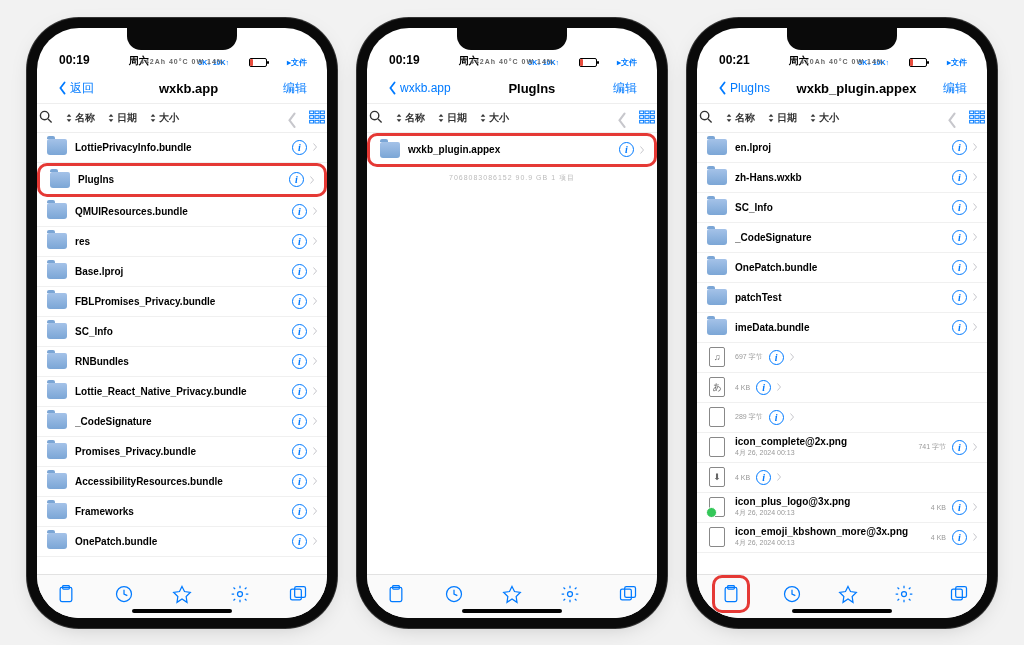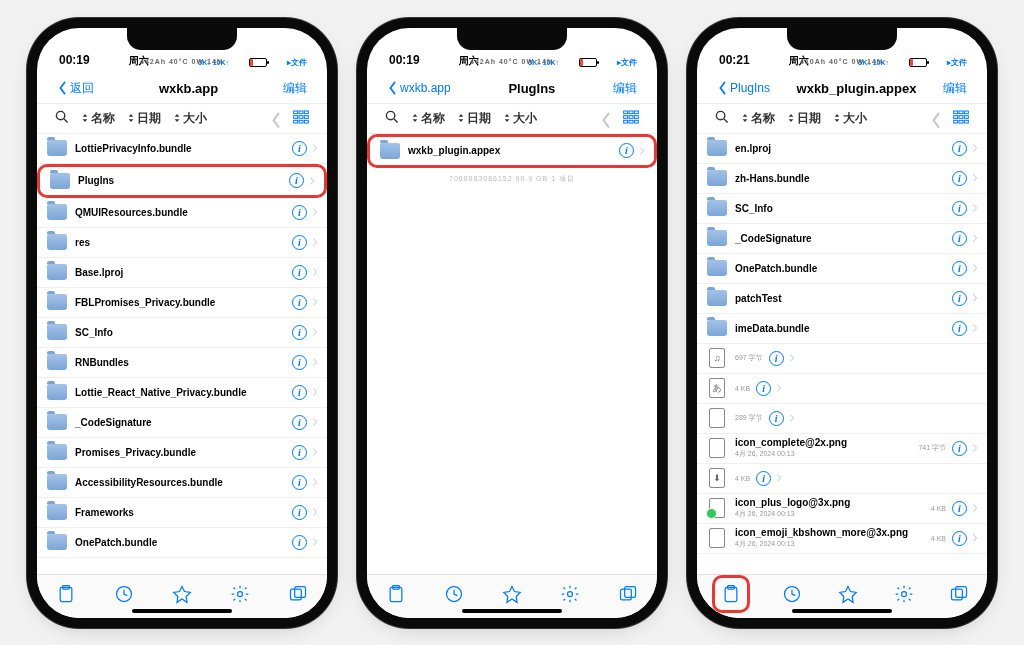--- a/index.html
+++ b/index.html
@@ -63,22 +63,22 @@
     padding: 12px 20px 6px;
     font-size:13px;
     border-bottom:1px solid #eee;
   }
   .nav-back { color:#007aff; display:flex; align-items:center; font-size:12px; cursor:pointer;}
   .nav-back svg{width:11px;height:14px;margin-right:2px;}
   .nav-title { font-weight:700; font-size:13px; flex:1; text-align:center;}
   .nav-edit { color:#007aff; font-size:12px;}
   .sortbar {
     display:flex; align-items:center; gap:12px;
-    padding: 6px 18px;
-    font-size:12px;
+    padding: 6px 2px;
+    font-size:10px;
     border-bottom:1px solid #eee;
   }
   .search-ic{width:14px;height:14px;}
   .sort-item{display:flex;align-items:center;gap:2px;color:#333;font-weight:600;}
   .sort-item svg{width:8px;height:8px;}
   .sortbar-spacer{flex:1;}
   .chev-left{width:10px;height:12px;}
   .grid-ic{width:16px;height:14px;}
   .filelist{
     flex:1; overflow-y:auto;
@@ -629,21 +629,21 @@
       </div>
 
       <div class="info-ic">i</div>
       <svg class="row-chev" viewBox="0 0 12 20" fill="none" stroke="#c7c7cc" stroke-width="2">
           <polyline points="3,3 9,10 3,17"></polyline>
         </svg>
     </div>
       <div class="row ">
       <div class="folder-ic"></div>
       <div class="row-main">
-        <div class="row-name">zh-Hans.bundle</div>
+        <div class="row-name">zh-Hans.wxkb</div>
 
       </div>
 
       <div class="info-ic">i</div>
       <svg class="row-chev" viewBox="0 0 12 20" fill="none" stroke="#c7c7cc" stroke-width="2">
           <polyline points="3,3 9,10 3,17"></polyline>
         </svg>
     </div>
       <div class="row ">
       <div class="folder-ic"></div>

